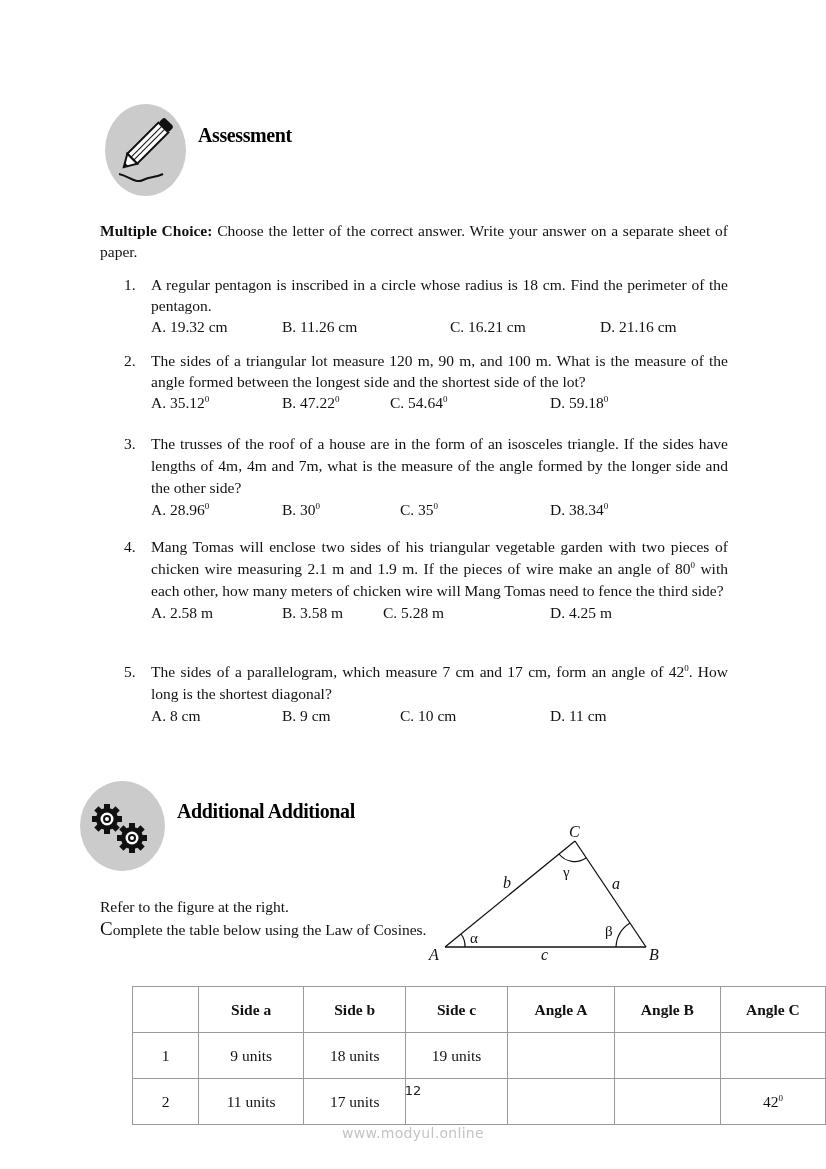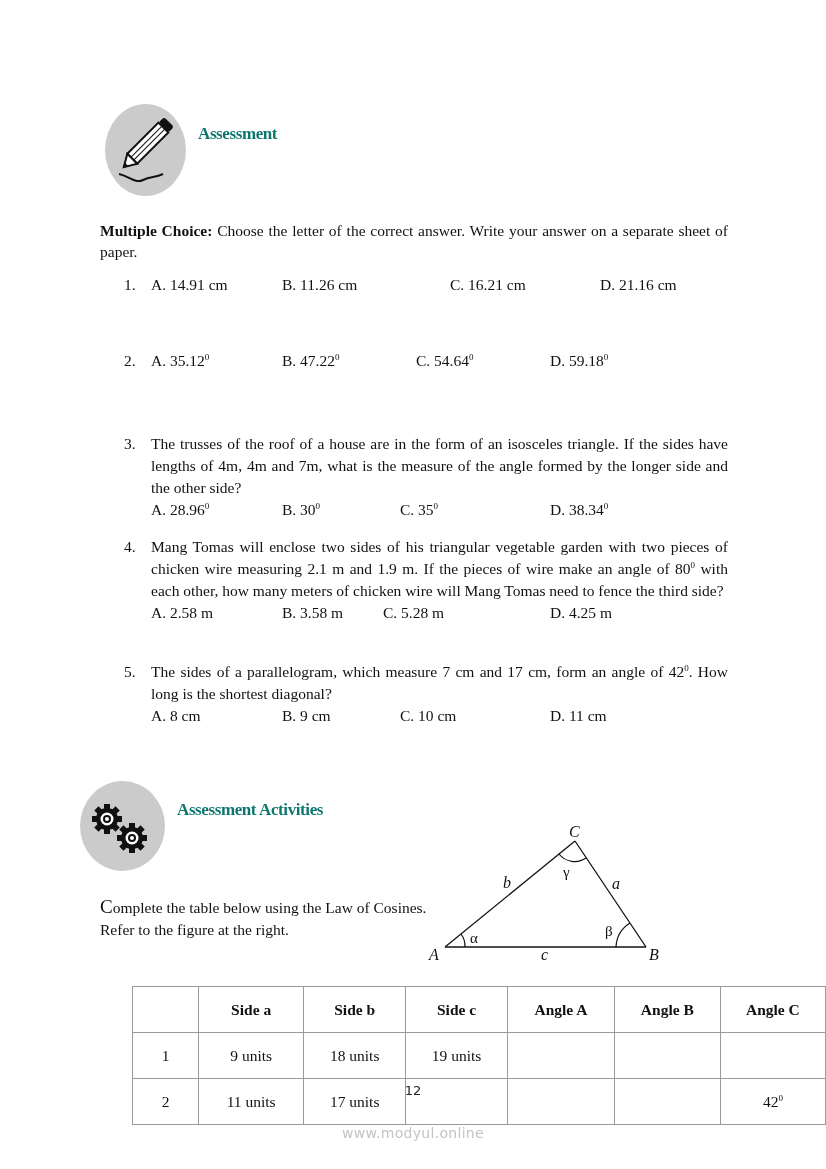--- a/index.html
+++ b/index.html
@@ -5,21 +5,21 @@
     html, body { margin: 0; padding: 0; background: #ffffff; }
     body {
       width: 826px; height: 1169px; position: relative; overflow: hidden;
       font-family: "Liberation Serif", serif; color: #111; font-size: 15.5px;
     }
     .abs { position: absolute; }
     .icon-circle {
       position: absolute; border-radius: 50%; background: #cbcbcb;
     }
     .section-title {
-      position: absolute; font-weight: bold; font-size: 17px; letter-spacing: -0.4px; color: #0f766e;
+      position: absolute; font-weight: bold; font-size: 20px; letter-spacing: -0.4px; color: #000000;
     }
     .instr { position: absolute; left: 100px; top: 220px; width: 628px; line-height: 21px; text-align: justify; }
     .instr b { font-weight: bold; }
     .q { position: absolute; left: 124px; width: 604px; }
     .q .num { position: absolute; left: 0; top: 0; }
     .q .text { margin-left: 27px; text-align: justify; }
     .q .choices { margin-left: 27px; position: relative; height: 21px; }
     .q .choices span { position: absolute; top: 0; white-space: nowrap; }
     sup { font-size: 9px; vertical-align: 6px; line-height: 0; }
     .lh21 { line-height: 21px; }
@@ -53,34 +53,36 @@
   </svg>
 </div>
 <div class="section-title" style="left:198px; top:124px;">Assessment</div>
 
 <div class="instr">
   <b>Multiple Choice:</b><span> Choose the letter of the correct answer. Write your answer on a separate sheet of paper.</span>
 </div>
 
 <div class="q lh21" style="top:274px;">
   <span class="num">1.</span>
+  <div class="text">A regular pentagon is inscribed in a circle whose radius is 18 cm. Find the perimeter of the pentagon.</div>
   <div class="choices">
-    <span style="left:0px">A.  14.91 cm</span>
+    <span style="left:0px">A.  19.32 cm</span>
     <span style="left:131px">B. 11.26 cm</span>
     <span style="left:299px">C. 16.21 cm</span>
     <span style="left:449px">D. 21.16 cm</span>
   </div>
 </div>
 
 <div class="q lh21" style="top:350px;">
   <span class="num">2.</span>
+  <div class="text">The sides of a triangular lot measure 120 m, 90 m, and 100 m. What is the measure of the angle formed between the longest side and the shortest side of the lot?</div>
   <div class="choices">
     <span style="left:0px"><span style="position:static">A.  35.12</span><sup>0</sup></span>
     <span style="left:131px"><span style="position:static">B. 47.22</span><sup>0</sup></span>
-    <span style="left:265px"><span style="position:static">C. 54.64</span><sup>0</sup></span>
+    <span style="left:239px"><span style="position:static">C. 54.64</span><sup>0</sup></span>
     <span style="left:399px"><span style="position:static">D. 59.18</span><sup>0</sup></span>
   </div>
 </div>
 
 <div class="q lh22" style="top:433px;">
   <span class="num">3.</span>
   <div class="text">The trusses of the roof of a house are in the form of an isosceles triangle. If the sides have lengths of 4m, 4m and 7m, what is the measure of the angle formed by the longer side and the other side?</div>
   <div class="choices" style="height:22px;">
     <span style="left:0px"><span style="position:static">A.  28.96</span><sup>0</sup></span>
     <span style="left:131px"><span style="position:static">B. 30</span><sup>0</sup></span>
@@ -128,25 +130,25 @@
         </g>
         <circle cx="0" cy="0" r="6.5" fill="#fff"></circle>
         <circle cx="0" cy="0" r="4" fill="#111"></circle>
         <circle cx="0" cy="0" r="2" fill="#fff"></circle>
       </g>
     </defs>
     <use href="#gear" x="27" y="38"></use>
     <use href="#gear" x="52" y="57"></use>
   </svg>
 </div>
-<div class="section-title" style="left:177px; top:800px;">Assessment Activities</div>
+<div class="section-title" style="left:177px; top:800px;">Additional Additional</div>
 
 <div class="activity-text">
+  <div>Refer to the figure at the right.</div>
   <div><span class="big-c">C</span><span>omplete the table below using the Law of Cosines.</span></div>
-  <div>Refer to the figure at the right.</div>
 </div>
 
 <svg class="abs" style="left:420px; top:815px;" width="250" height="150" viewBox="0 0 250 150">
   <line x1="25" y1="132" x2="155" y2="26" stroke="#111" stroke-width="1.3"></line>
   <line x1="155" y1="26" x2="226" y2="132" stroke="#111" stroke-width="1.3"></line>
   <line x1="25" y1="132" x2="226" y2="132" stroke="#111" stroke-width="1.3"></line>
   <path d="M45 132 A 20 20 0 0 0 41 119" stroke="#111" stroke-width="1.2" fill="none"></path>
   <path d="M196 132 A 30 30 0 0 1 210 108" stroke="#111" stroke-width="1.2" fill="none"></path>
   <path d="M139 39 A 20 20 0 0 0 166 43" stroke="#111" stroke-width="1.2" fill="none"></path>
   <text x="149" y="22" font-family="Liberation Serif, serif" font-style="italic" font-size="16" fill="#111">C</text>

